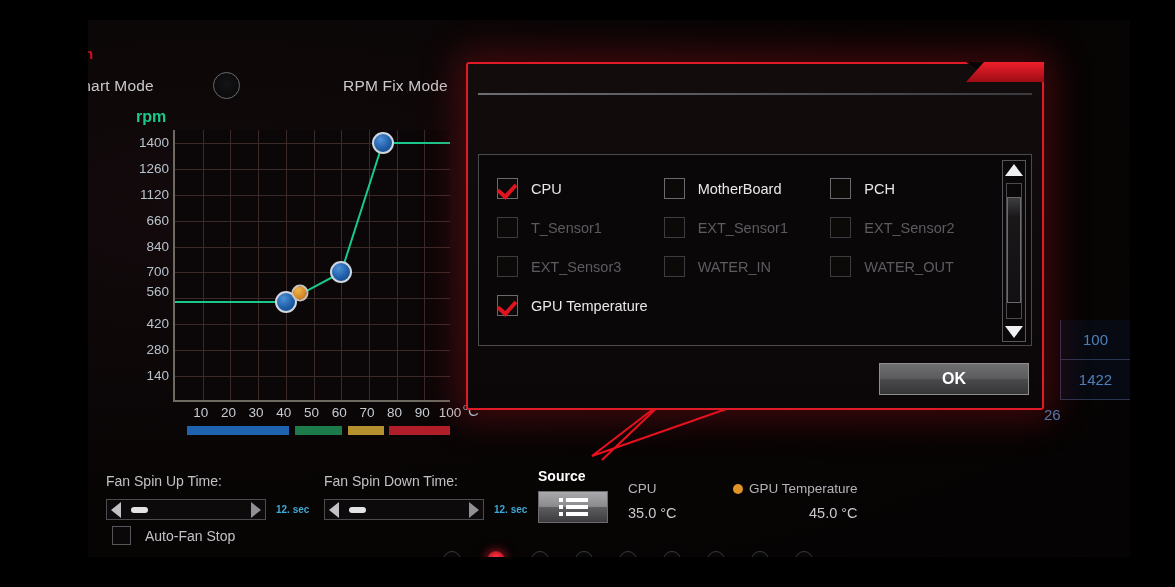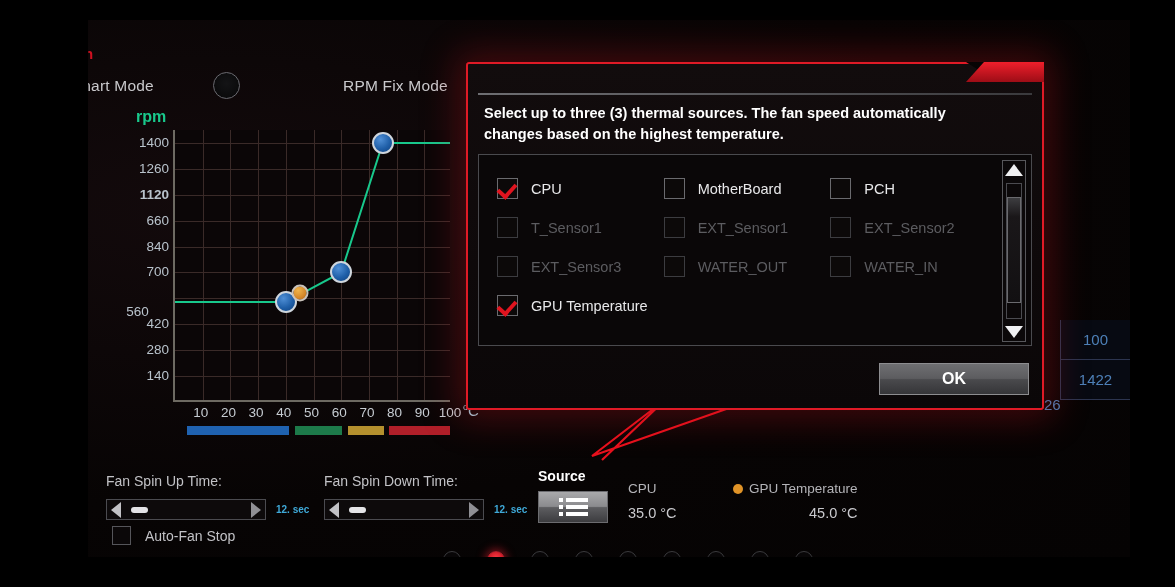--- a/index.html
+++ b/index.html
@@ -243,25 +243,25 @@
       <div class="mode-label smart">mart Mode</div>
       <div class="radio-outer"></div>
       <div class="mode-label rpm">RPM Fix Mode</div>
     </div>
 
     <div class="chart-wrap">
       <div class="rpm-label">rpm</div>
       <div class="y-axis-labels" id="yticks">
           <div class="y-tick" style="top: 5.95238px;">1400</div>
           <div class="y-tick" style="top: 31.8571px;">1260</div>
-          <div class="y-tick" style="top: 57.7619px; font-weight: bold;">1120</div>
+          <div class="y-tick" style="top: 57.7619px;">1120</div>
           <div class="y-tick" style="top: 83.6667px;">660</div>
           <div class="y-tick" style="top: 109.571px;">840</div>
           <div class="y-tick" style="top: 135.476px;">700</div>
-          <div class="y-tick" style="top: 175px; text-align: center;">560</div>
+          <div class="y-tick" style="top: 155px;">560</div>
           <div class="y-tick" style="top: 187.286px;">420</div>
           <div class="y-tick" style="top: 213.19px;">280</div>
           <div class="y-tick" style="top: 239.095px;">140</div>
         </div>
       <div class="plot">
         <div class="plot-inner" id="plot-inner">
             <div class="gl-v" style="left: 27.7px;"></div>
             <div class="gl-v" style="left: 55.4px;"></div>
             <div class="gl-v" style="left: 83.1px;"></div>
             <div class="gl-v" style="left: 110.8px;"></div>
@@ -363,21 +363,21 @@
       <div class="sensor-name">CPU</div>
       <div class="sensor-val">35.0 °C</div>
     </div>
     <div class="sensor" style="left:645px; top:461px;">
       <div class="sensor-name">
         <span class="dot-orange"></span><span>GPU Temperature</span>
       </div>
       <div class="sensor-val" style="margin-left:16px;text-align:right;">45.0 °C</div>
     </div>
 
-    <div class="tbl-left-frag" style="top:376px;">26</div>
+    <div class="tbl-left-frag" style="top:386px;">26</div>
     <div class="tbl-frag">
       <div class="tbl-cell">100</div>
       <div class="tbl-cell">1422</div>
     </div>
 
     <div class="pager" id="pager">
         <div class="pdot"></div>
         <div class="pdot active"></div>
         <div class="pdot"></div>
         <div class="pdot"></div>
@@ -390,21 +390,20 @@
   </div>
 
   <svg class="callout" width="170" height="70">
     <polyline points="12,62 75,2 2,58 162,2" fill="none" stroke="#e8111d" stroke-width="2.2"></polyline>
   </svg>
 
   <div class="dlg-glow"></div>
   <div class="dialog"></div>
   <div class="dlg-notch"></div>
   <div class="dlg-hr"></div>
-  <div class="dlg-msg">Select up to three (3) thermal sources. The fan speed automatically changes based on the highest temperature.</div>
 
   <div class="dlg-list">
     <div class="grid" id="cbgrid">
         <div class="grow">
           <div class="gcell">
             <span class="cb checked"></span>
             <span class="cb-lbl">CPU</span>
           </div>
           <div class="gcell">
             <span class="cb"></span>
@@ -429,25 +428,25 @@
             <span class="cb-lbl dim">EXT_Sensor2</span>
           </div>
         </div>
         <div class="grow">
           <div class="gcell">
             <span class="cb dim"></span>
             <span class="cb-lbl dim">EXT_Sensor3</span>
           </div>
           <div class="gcell">
             <span class="cb dim"></span>
+            <span class="cb-lbl dim">WATER_IN</span>
+          </div>
+          <div class="gcell">
+            <span class="cb dim"></span>
             <span class="cb-lbl dim">WATER_OUT</span>
-          </div>
-          <div class="gcell">
-            <span class="cb dim"></span>
-            <span class="cb-lbl dim">WATER_IN</span>
           </div>
         </div>
         <div class="grow">
           <div class="gcell">
             <span class="cb checked"></span>
             <span class="cb-lbl">GPU Temperature</span>
           </div>
         </div>
       </div>
     <div class="scrollbar">

